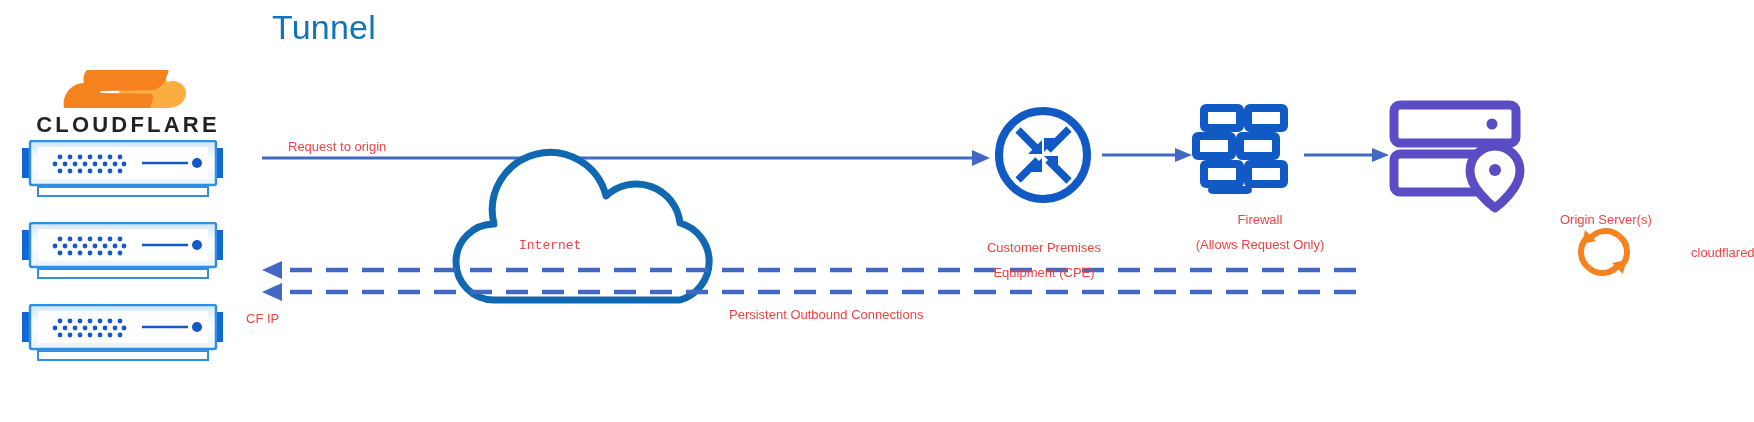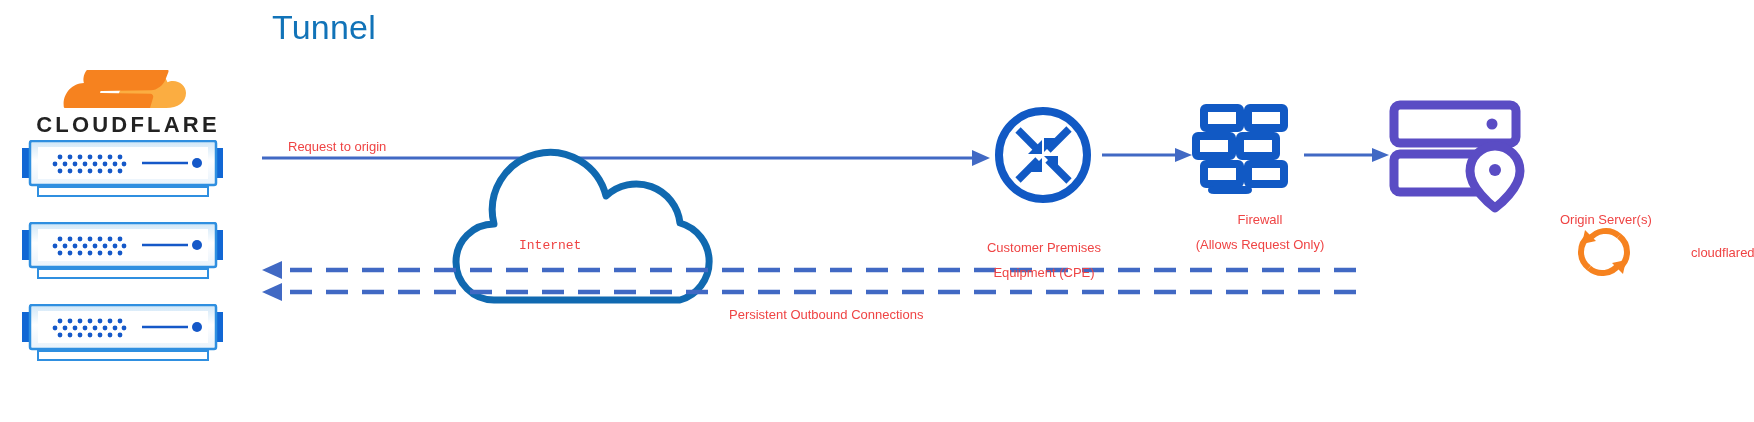--- a/index.html
+++ b/index.html
@@ -311,20 +311,21 @@
       <polygon points="1585,230 1596,241 1582,244" fill="#f6821f"></polygon>
       <polygon points="1623,274 1612,263 1626,260" fill="#f6821f"></polygon>
     </g>
   </svg>
 
   <div class="abs label" id="lbl-request">Request to origin</div>
 
   <div class="abs label" id="lbl-internet">Internet</div>
 
   <div class="abs label" id="lbl-cfip">
+    <div>CF IP</div>
   </div>
 
   <div class="abs label" id="lbl-persist">Persistent Outbound Connections</div>
 
   <div class="abs label center" id="lbl-cpe">
     <div>Customer Premises</div>
     <div>Equipment (CPE)</div>
   </div>
 
   <div class="abs label center" id="lbl-firewall">

